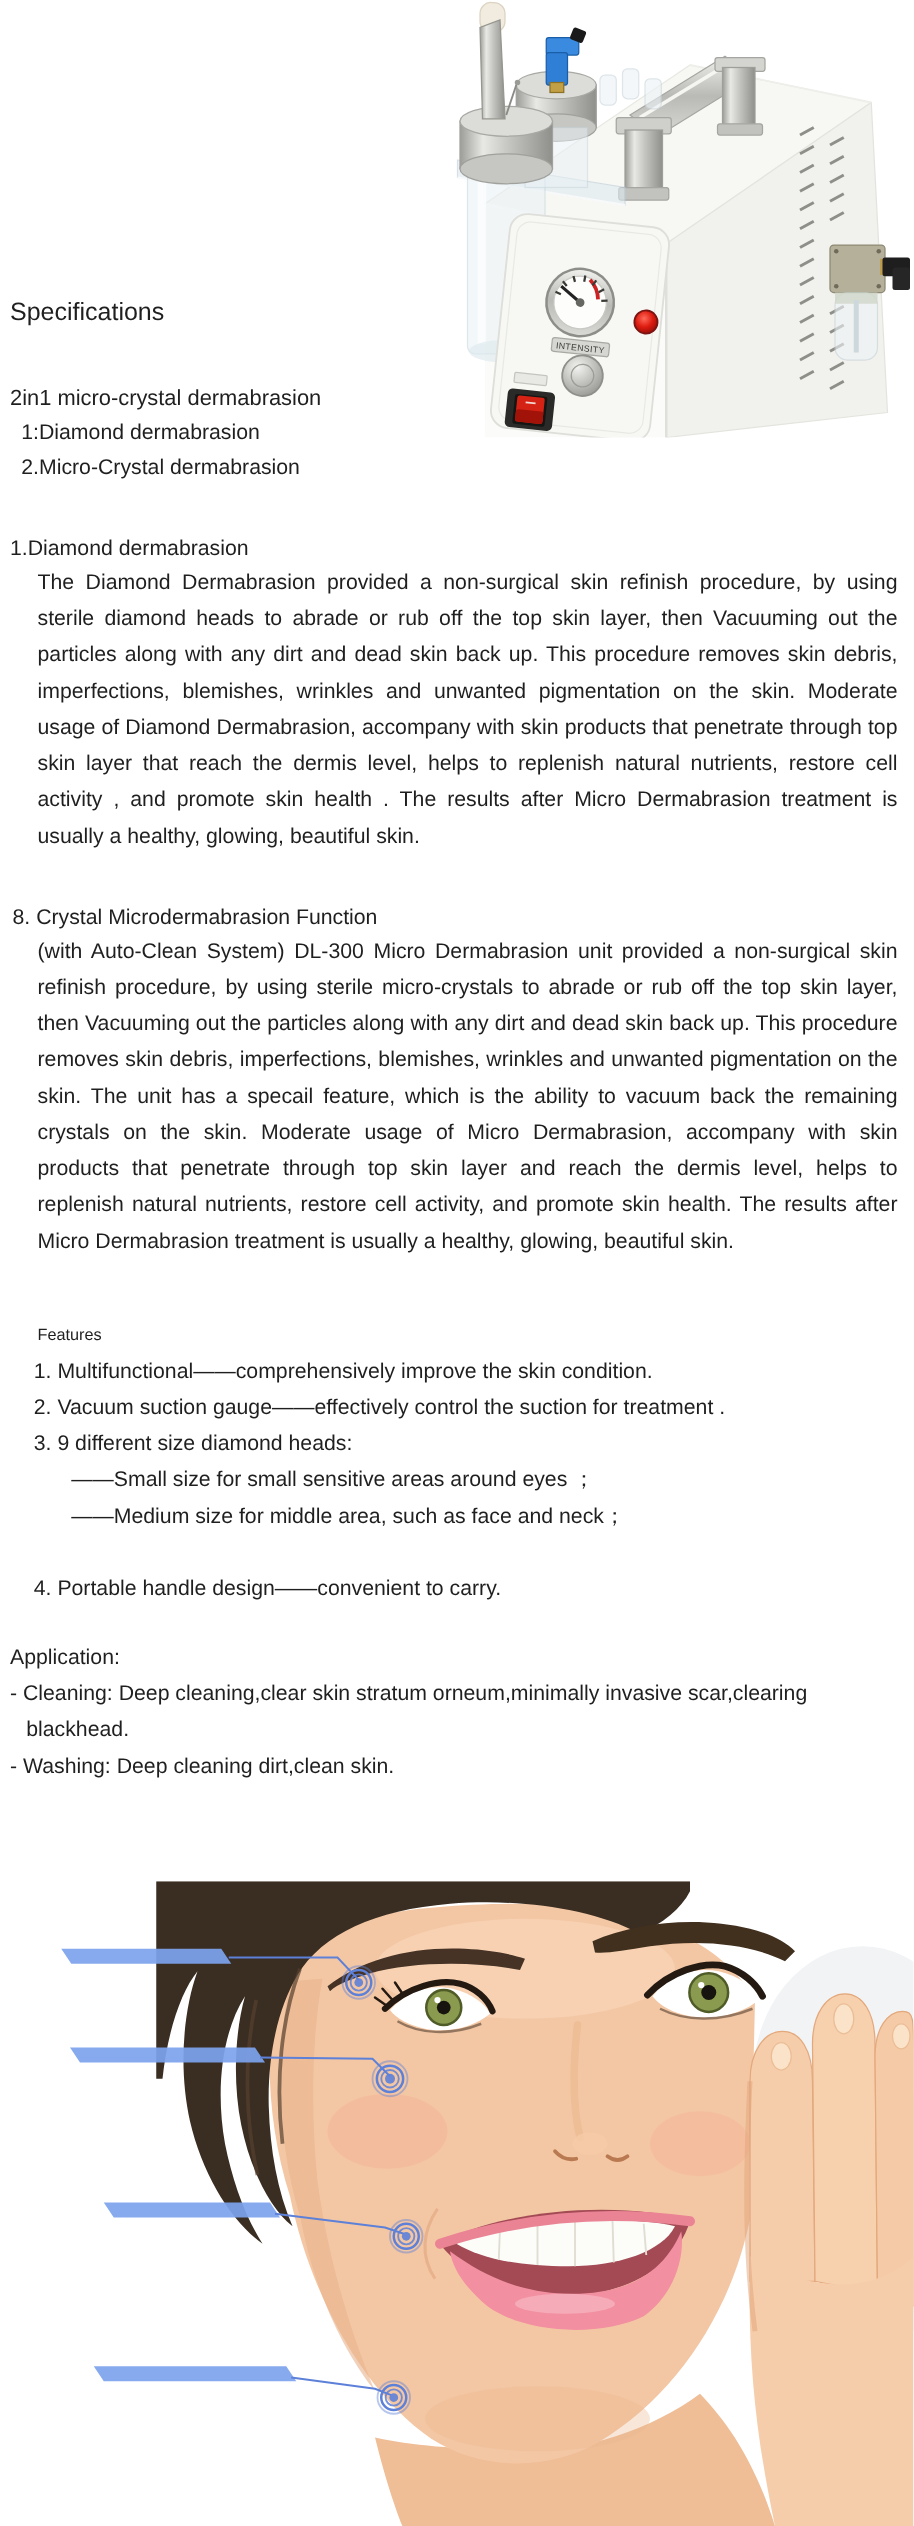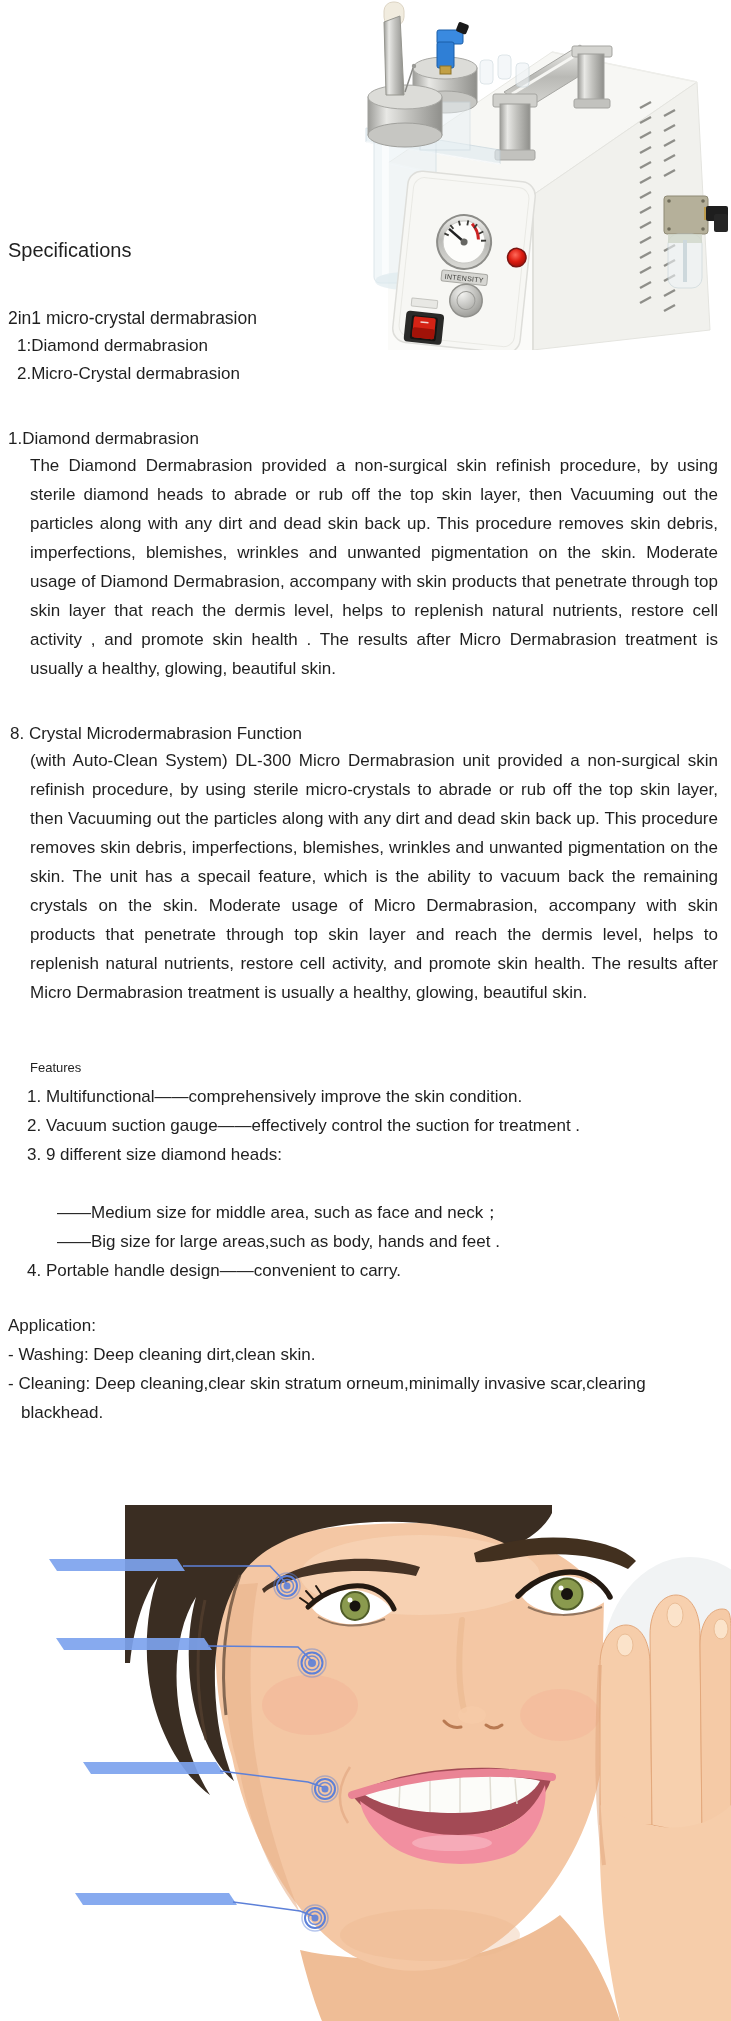--- a/index.html
+++ b/index.html
@@ -185,28 +185,28 @@
   <div class="abs sec-heading" style="left:8px;top:424px">1.Diamond dermabrasion</div>
   <div class="abs para" style="top:451px">The Diamond Dermabrasion provided a non-surgical skin refinish procedure, by using sterile diamond heads to abrade or rub off the top skin layer, then Vacuuming out the particles along with any dirt and dead skin back up. This procedure removes skin debris, imperfections, blemishes, wrinkles and unwanted pigmentation on the skin. Moderate usage of Diamond Dermabrasion, accompany with skin products that penetrate through top skin layer that reach the dermis level, helps to replenish natural nutrients, restore cell activity , and promote skin health . The results after Micro Dermabrasion treatment is usually a healthy, glowing, beautiful skin.</div>
 
   <div class="abs sec-heading" style="left:10px;top:719px">8. Crystal Microdermabrasion Function</div>
   <div class="abs para" style="top:746px">(with Auto-Clean System) DL-300 Micro Dermabrasion unit provided a non-surgical skin refinish procedure, by using sterile micro-crystals to abrade or rub off the top skin layer, then Vacuuming out the particles along with any dirt and dead skin back up. This procedure removes skin debris, imperfections, blemishes, wrinkles and unwanted pigmentation on the skin. The unit has a specail feature, which is the ability to vacuum back the remaining crystals on the skin. Moderate usage of Micro Dermabrasion, accompany with skin products that penetrate through top skin layer and reach the dermis level, helps to replenish natural nutrients, restore cell activity, and promote skin health. The results after Micro Dermabrasion treatment is usually a healthy, glowing, beautiful skin.</div>
 
   <div class="abs feat-heading">Features</div>
   <div class="abs feat-item" style="top:1082px">1. Multifunctional——comprehensively improve the skin condition.</div>
   <div class="abs feat-item" style="top:1111px">2. Vacuum suction gauge——effectively control the suction for treatment .</div>
   <div class="abs feat-item" style="top:1140px">3. 9 different size diamond heads:</div>
+  <div class="abs feat-item feat-sub" style="top:1169px">——Small size for small sensitive areas around eyes ；</div>
   <div class="abs feat-item feat-sub" style="top:1198px">——Medium size for middle area, such as face and neck；</div>
-  <div class="abs feat-item feat-sub" style="top:1227px">——Big size for large areas,such as body, hands and feet .</div>
   <div class="abs feat-item" style="top:1256px">4. Portable handle design——convenient to carry.</div>
 
   <div class="abs app-heading">Application:</div>
   <div class="abs app-list">
+    <div class="app-item">- Cleaning: Deep cleaning,clear skin stratum orneum,minimally invasive scar,clearing blackhead.</div>
     <div class="app-item">- Washing: Deep cleaning dirt,clean skin.</div>
-    <div class="app-item">- Cleaning: Deep cleaning,clear skin stratum orneum,minimally invasive scar,clearing blackhead.</div>
   </div>
 
   <svg class="abs" style="left:0;top:1505px" width="731" height="516" viewBox="0 0 731 516">
 
     <g>
       <ellipse cx="690" cy="160" rx="88" ry="108" fill="#f1f3f4"></ellipse>
       <ellipse cx="722" cy="265" rx="72" ry="95" fill="#eceff0"></ellipse>
     </g>
 
     <path d="M300,445 C310,485 318,506 322,516 L620,516 C605,468 585,436 560,410 C520,440 460,458 415,456 C370,454 330,452 300,445 Z" fill="#efbd96"></path>

